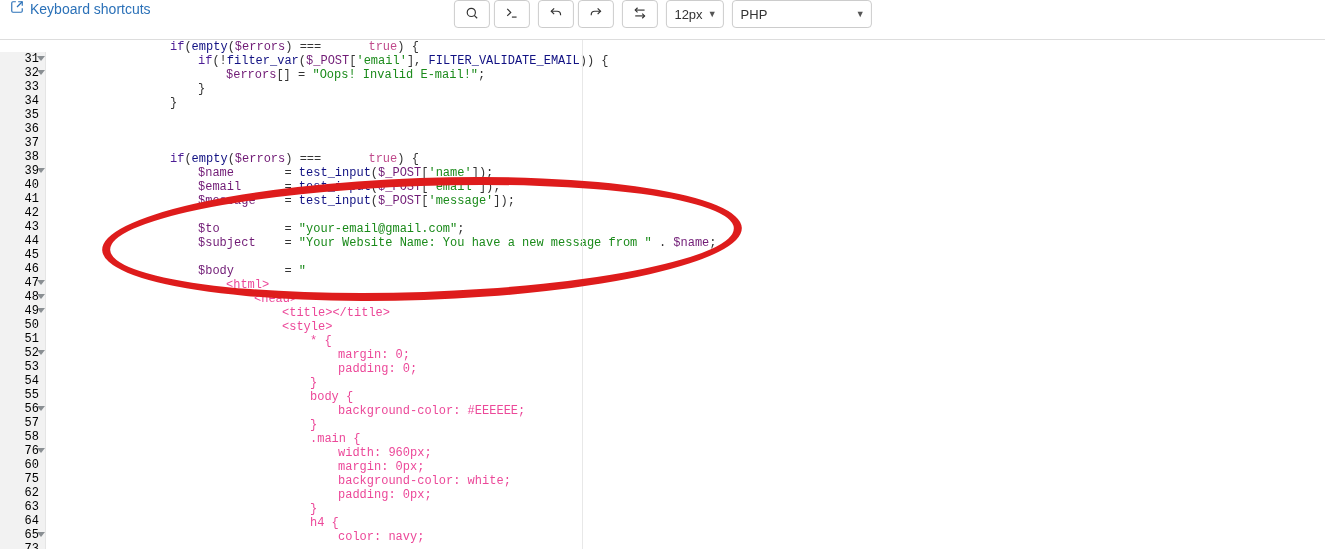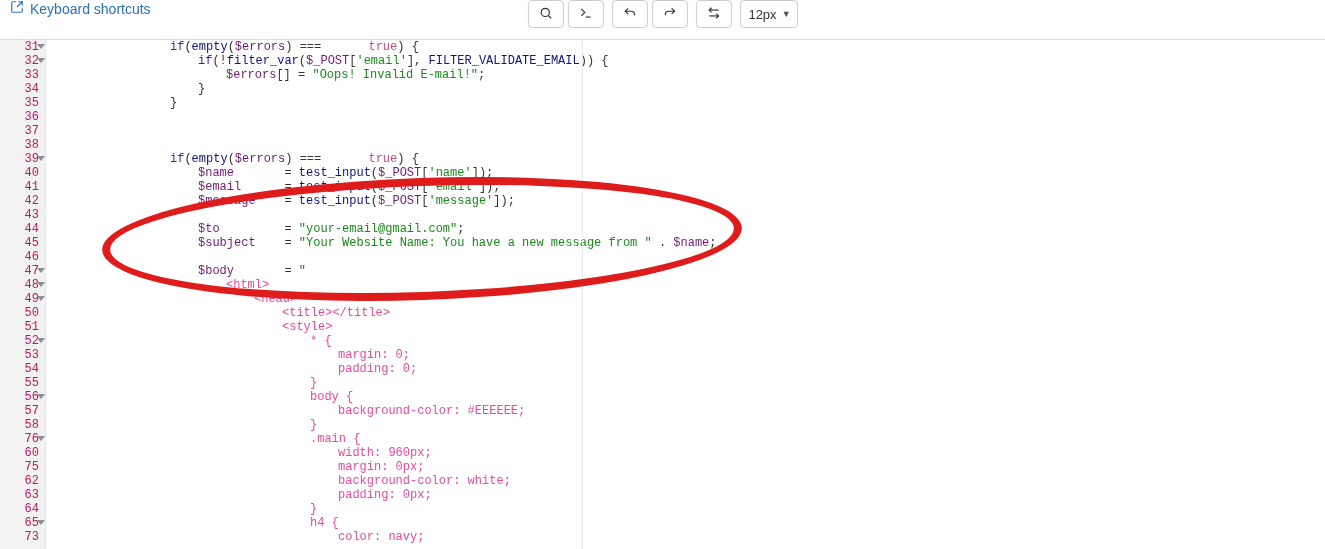--- a/index.html
+++ b/index.html
@@ -86,27 +86,28 @@
   .editor-wrap {
     position: relative;
     display: flex;
     height: calc(549px - 40px);
     overflow: hidden;
   }
   .gutter {
     width: 46px;
     background: #f2f2f2;
     border-right: 1px solid #e5e5e5;
-    color: #be185d;
+    color: #000000;
     text-align: right;
     font-family: Consolas, "Courier New", monospace;
     font-size: 12px;
     line-height: 14px;
     user-select: none;
     padding-top: 0;
+    margin-top: 12px;
   }
   .gutter .ln {
     height: 14px;
     padding-right: 6px;
     position: relative;
   }
   .gutter .ln.fold::after {
     content: "";
     position: absolute;
     right: 0;
@@ -224,20 +225,23 @@
             <path d="M8 3L4 7l4 4"></path>
               <path d="M4 7h16"></path>
               <path d="M16 21l4-4-4-4"></path>
               <path d="M20 17H4"></path>
           </svg>
         </span>
       </div>
     </div>
     <div class="select font">
       <span>12px</span>
+    </div>
+    <div class="select lang">
+      <span>PHP</span>
     </div>
   </div>
 </div>
 
 <div class="editor-wrap">
   <div class="gutter" id="gutter">
       <div class="ln fold">31</div>
       <div class="ln fold">32</div>
       <div class="ln">33</div>
       <div class="ln">34</div>

